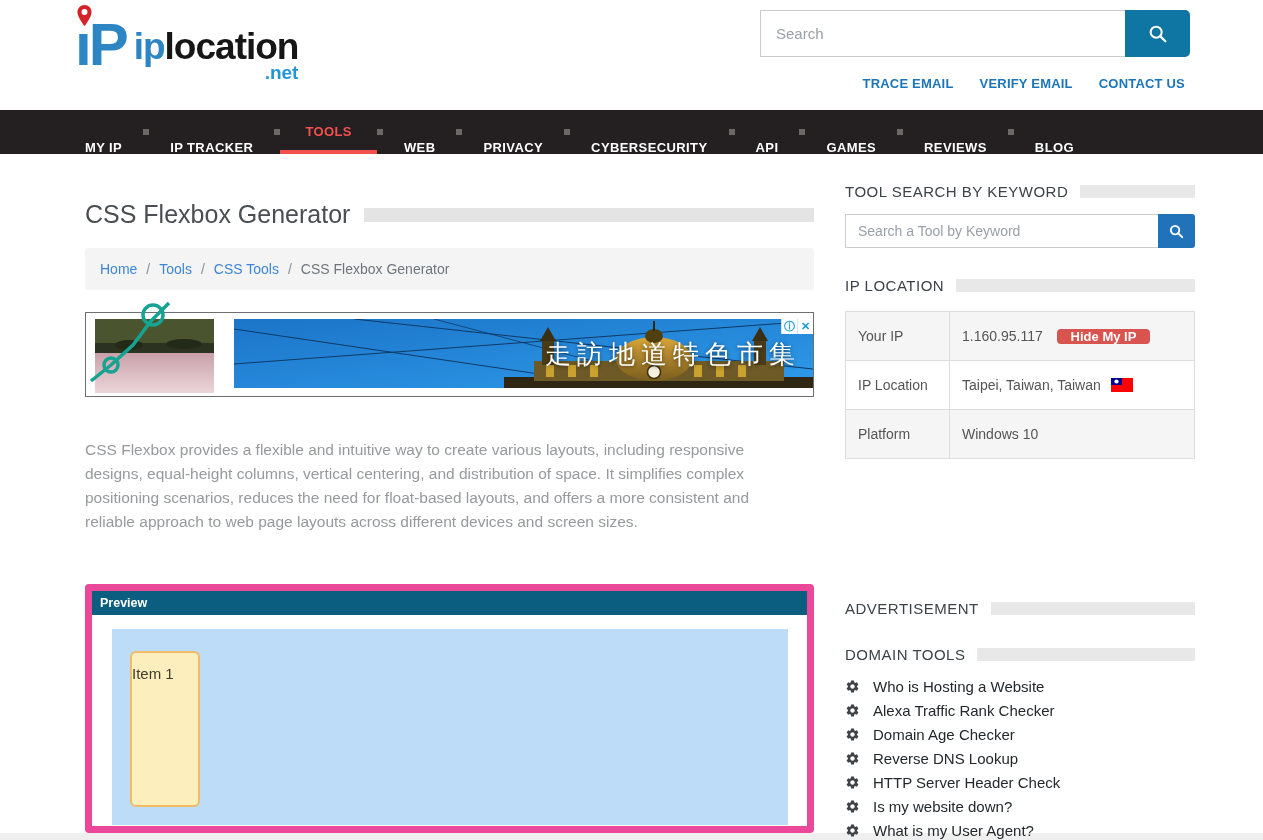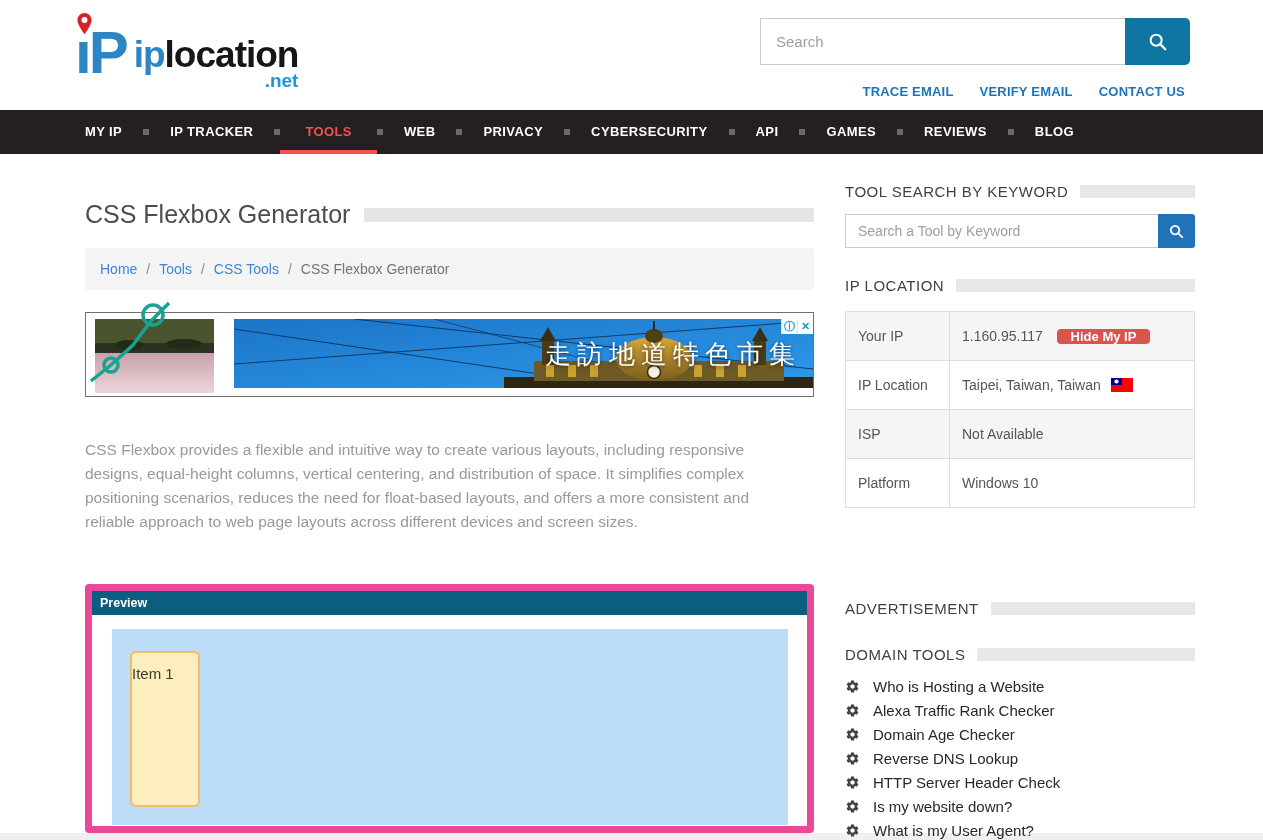--- a/index.html
+++ b/index.html
@@ -1,21 +1,21 @@
 <!DOCTYPE html>
 <html><head>
 <meta charset="utf-8">
 <style>
   * { margin:0; padding:0; box-sizing:border-box; }
   html,body { width:1263px; height:840px; overflow:hidden; background:#fff;
     font-family:"Liberation Sans", sans-serif; }
   .page { position:relative; width:1263px; height:840px; background:#fff; }
 
   
-  .site-header { position:absolute; left:0; top:8px; width:1263px; height:110px; background:#fff; }
+  .site-header { position:absolute; left:0; top:0; width:1263px; height:110px; background:#fff; }
   .logo { position:absolute; left:75px; top:6px; display:flex; align-items:flex-start; cursor:pointer; }
   .logo-mark { position:relative; font-size:60px; font-weight:bold; color:#2d86c3; line-height:78px; letter-spacing:-3px; }
   .logo-pin { position:absolute; left:1px; top:-2px; }
   .logo-words { margin-left:8px; margin-top:22px; position:relative; }
   .logo-line1 { font-size:37px; font-weight:bold; letter-spacing:-1px; line-height:38px; }
   .lw-ip { color:#2d86c3; } .lw-loc { color:#161616; }
   .logo-net { text-align:right; font-size:19px; font-weight:bold; color:#2196d4; line-height:18px; margin-top:-2px; }
 
   .top-search-input { position:absolute; left:760px; top:10px; width:365px; height:47px;
     border:1px solid #ccc; border-right:none; padding:0 15px; font-size:15px; color:#444;
@@ -23,21 +23,21 @@
   .top-search-input::placeholder { color:#9aa0a6; }
   .top-search-btn { position:absolute; left:1125px; top:10px; width:65px; height:47px;
     background:#0f76a4; border:none; border-radius:0 5px 5px 0; cursor:pointer;
     display:flex; align-items:center; justify-content:center; }
   .top-links { position:absolute; top:76px; right:78px; display:flex; gap:26px; }
   .top-links a { font-size:13px; font-weight:bold; color:#1b75bc; text-decoration:none; letter-spacing:.2px; cursor:pointer; }
 
   
   .main-nav { position:absolute; left:0; top:110px; width:1263px; height:44px; background:#242021; }
   .main-nav ul { list-style:none; display:flex; align-items:center; height:44px; padding-left:85px; }
-  .main-nav li.item { position:relative; height:44px; line-height:44px; padding:0 21px;
+  .main-nav li.item { position:relative; height:44px; line-height:44px; padding:16px 21px;
     color:#fff; font-size:13px; font-weight:bold; letter-spacing:.4px; cursor:pointer; white-space:nowrap; }
   .main-nav li.item:first-child { padding-left:0; }
   .main-nav li.item.active { color:#f4504e; padding:0 25px; }
   .main-nav li.item.active::after { content:""; position:absolute; left:0; right:0; bottom:0; height:4px; background:#f4504e; }
   .main-nav li.sep { width:6px; height:6px; background:#6c6868; }
 
   
   .title-row { position:absolute; left:85px; top:200px; width:729px; display:flex; align-items:center; }
   .page-title { font-size:25px; font-weight:400; color:#4a4e52; white-space:nowrap; }
   .title-bar { flex:1; height:14px; background:#e4e4e4; margin-left:14px; }
@@ -277,24 +277,20 @@
       <td>
         <span>Taipei, Taiwan, Taiwan</span>
         <svg class="flag" width="22" height="14" viewBox="0 0 22 14">
           <rect width="22" height="14" fill="#fe0000"></rect>
           <rect width="11" height="7" fill="#000095"></rect>
           <circle cx="5.5" cy="3.5" r="2.1" fill="#fff"></circle>
         </svg>
       </td>
     </tr>
     <tr>
-      <td class="lbl">ISP</td>
-      <td>Not Available</td>
-    </tr>
-    <tr>
       <td class="lbl">Platform</td>
       <td>Windows 10</td>
     </tr>
   </tbody>
     </table>
 
   <div class="sb-heading" style="top:646px;">
     <span class="txt">DOMAIN TOOLS</span>
     <span class="bar"></span>
   </div>

